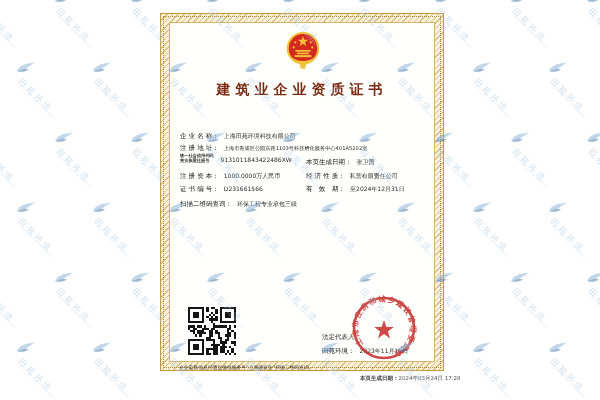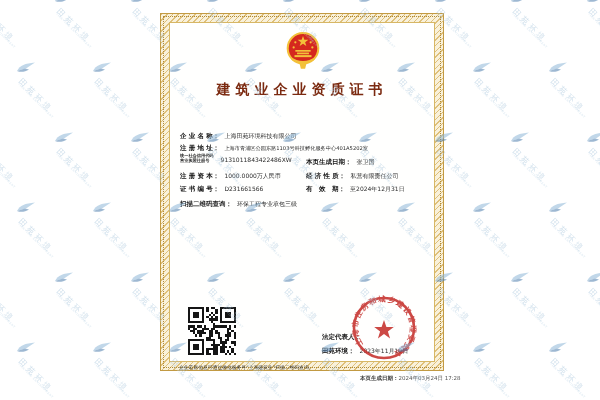--- a/index.html
+++ b/index.html
@@ -18,21 +18,21 @@
         border:1px solid #c29a43;
         background:repeating-linear-gradient(135deg,#dfc07a 0 1px,#f9f1da 1px 4px);}
   .cert:before{content:"";position:absolute;inset:2px;border:1px dotted #b08a38;}
   .cert-in{position:absolute;inset:8px;background:#fffffe;border:1px solid #d7b765;}
   .emblem{position:absolute;left:116px;top:8px;}
   .title{position:absolute;left:0;top:58px;width:100%;text-align:center;
          font-family:"Liberation Serif","DejaVu Serif",serif;font-weight:bold;
          font-size:14px;letter-spacing:5px;color:#7b2a10;white-space:nowrap;}
   .row{position:absolute;left:10px;white-space:nowrap;}
   .row2{position:absolute;left:136px;white-space:nowrap;}
-  .lbl{font-weight:bold;font-size:6.5px;color:#141414;}
+  .lbl{font-weight:normal;font-size:6.5px;color:#141414;}
   .val{font-size:6px;color:#2b2b2b;}
   .val-sm{font-size:5.2px;color:#2b2b2b;}
   .stack{display:inline-block;vertical-align:middle;margin-right:2px;}
   .stack div{font-weight:bold;font-size:4.2px;color:#141414;line-height:5px;}
   .qr{position:absolute;left:18px;top:284px;width:48px;height:48px;}
   .issue-lbl{position:absolute;left:152px;white-space:nowrap;}
   .seal{position:absolute;left:181px;top:272px;z-index:8;}
   .note{position:absolute;left:9px;top:341px;font-size:4.8px;color:#333;white-space:nowrap;}
   .footer{position:absolute;left:360px;top:375px;font-size:5.5px;color:#555;white-space:nowrap;z-index:2;}
   .footer b{color:#333;}

